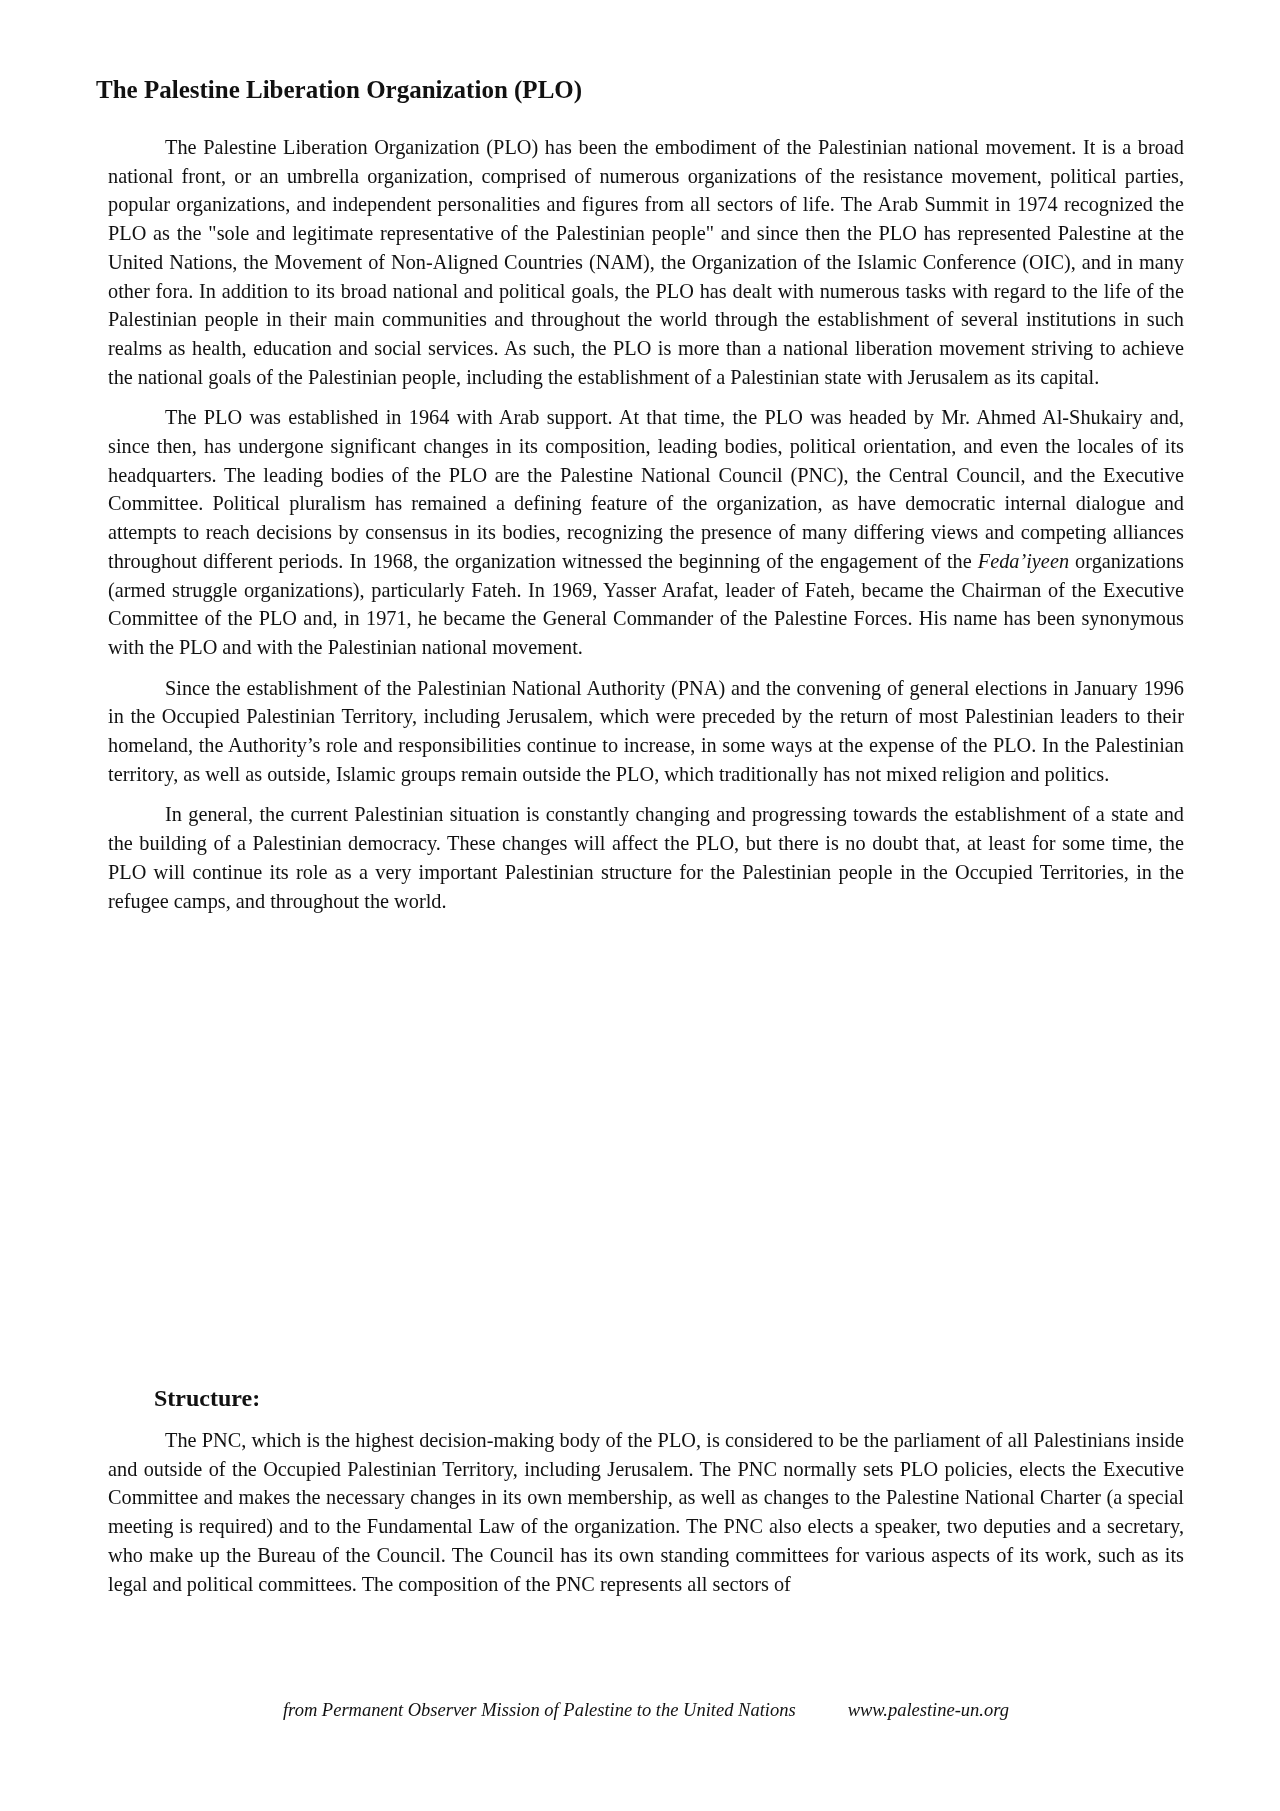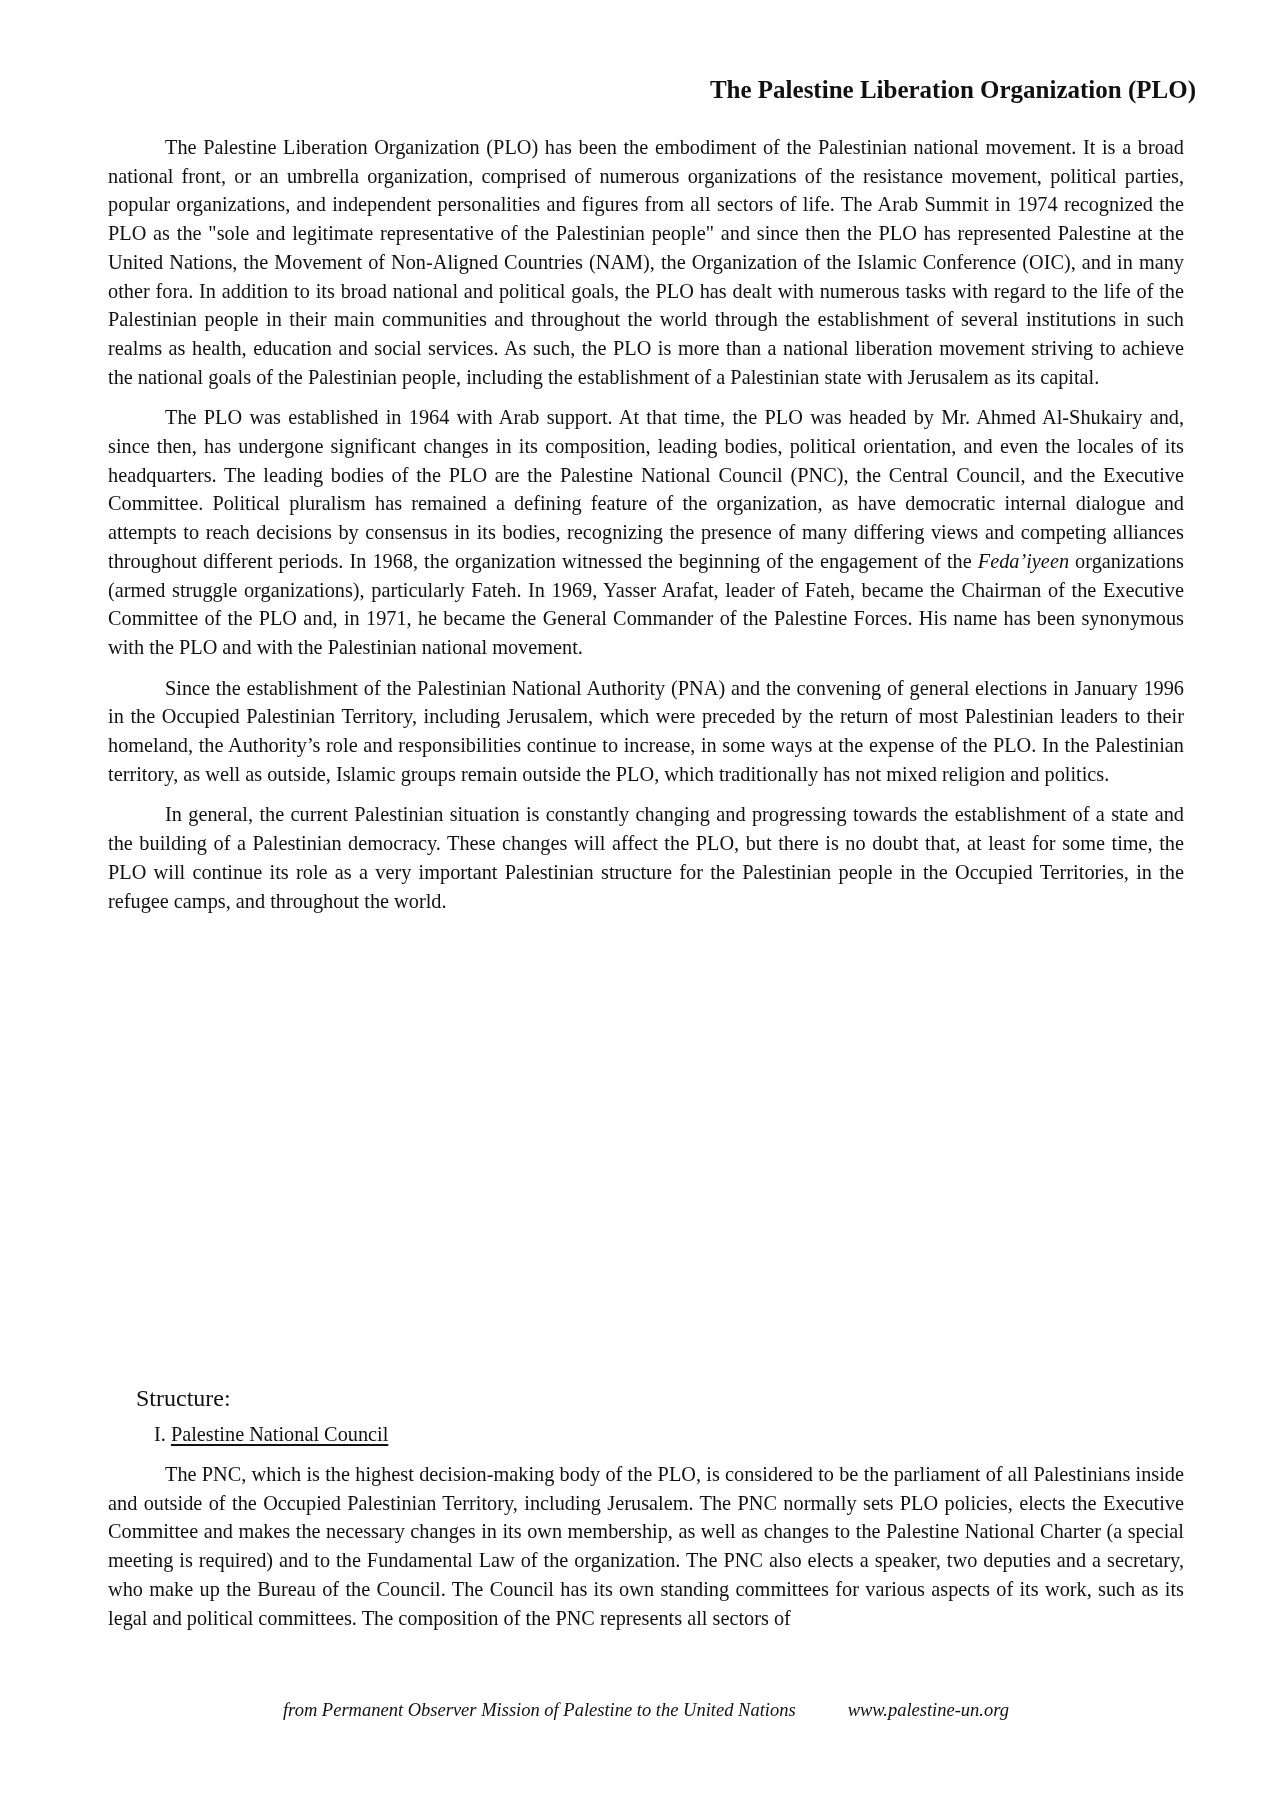--- a/index.html
+++ b/index.html
@@ -1,26 +1,26 @@
 <!DOCTYPE html>
 <html><head>
 <meta charset="utf-8">
 <style>
   html, body { margin: 0; padding: 0; background: #ffffff; }
   body { width: 1280px; height: 1811px; position: relative; overflow: hidden;
          font-family: "Liberation Serif", "DejaVu Serif", serif; color: #111; }
   .page { position: absolute; left: 96px; top: 0; width: 1100px; }
-  .title { position: absolute; top: 74px; left: 0; width: 1100px; text-align: right;
+  .title { position: absolute; top: 74px; left: 0; width: 1100px; text-align: left;
            font-weight: bold; font-size: 25px; line-height: 32px; margin: 0; }
   .para { margin: 12px; font-size: 20.3px; line-height: 28.7px; text-align: justify;
           text-indent: 57px; hyphens: none; }
   .block1 { position: absolute; top: 121px; left: 0; width: 1100px; }
   .block1 .para + .para { margin-top: 11px; }
   .structure { position: absolute; top: 1382px; left: 0; width: 1100px; }
-  .sec-head { margin: 0 0 0 40px; font-weight: normal; font-size: 24px; line-height: 32px; }
+  .sec-head { margin: 0 0 0 58px; font-weight: bold; font-size: 24px; line-height: 32px; }
   .sub-head { margin: 6px 0 10px 58px; font-size: 20.3px; line-height: 28px; }
   .sub-head u { text-decoration: underline; text-underline-offset: 3px; }
   .footer { position: absolute; top: 1697px; left: 0; width: 1100px; text-align: center;
             font-style: italic; font-size: 18.5px; line-height: 26px; }
   .footer .gap { display: inline-block; width: 52px; }
   em { }
 </style>
 </head>
 <body>
 
@@ -29,20 +29,19 @@
 
   <div class="block1">
     <p class="para">The Palestine Liberation Organization (PLO) has been the embodiment of the Palestinian national movement. It is a broad national front, or an umbrella organization, comprised of numerous organizations of the resistance movement, political parties, popular organizations, and independent personalities and figures from all sectors of life. The Arab Summit in 1974 recognized the PLO as the "sole and legitimate representative of the Palestinian people" and since then the PLO has represented Palestine at the United Nations, the Movement of Non-Aligned Countries (NAM), the Organization of the Islamic Conference (OIC), and in many other fora. In addition to its broad national and political goals, the PLO has dealt with numerous tasks with regard to the life of the Palestinian people in their main communities and throughout the world through the establishment of several institutions in such realms as health, education and social services. As such, the PLO is more than a national liberation movement striving to achieve the national goals of the Palestinian people, including the establishment of a Palestinian state with Jerusalem as its capital.</p>
     <p class="para"><span>The PLO was established in 1964 with Arab support. At that time, the PLO was headed by Mr. Ahmed Al-Shukairy and, since then, has undergone significant changes in its composition, leading bodies, political orientation, and even the locales of its headquarters. The leading bodies of the PLO are the Palestine National Council (PNC), the Central Council, and the Executive Committee. Political pluralism has remained a defining feature of the organization, as have democratic internal dialogue and attempts to reach decisions by consensus in its bodies, recognizing the presence of many differing views and competing alliances throughout different periods. In 1968, the organization witnessed the beginning of the engagement of the </span><em>Feda’iyeen</em><span> organizations (armed struggle organizations), particularly Fateh. In 1969, Yasser Arafat, leader of Fateh, became the Chairman of the Executive Committee of the PLO and, in 1971, he became the General Commander of the Palestine Forces. His name has been synonymous with the PLO and with the Palestinian national movement.</span></p>
     <p class="para">Since the establishment of the Palestinian National Authority (PNA) and the convening of general elections in January 1996 in the Occupied Palestinian Territory, including Jerusalem, which were preceded by the return of most Palestinian leaders to their homeland, the Authority’s role and responsibilities continue to increase, in some ways at the expense of the PLO. In the Palestinian territory, as well as outside, Islamic groups remain outside the PLO, which traditionally has not mixed religion and politics.</p>
     <p class="para">In general, the current Palestinian situation is constantly changing and progressing towards the establishment of a state and the building of a Palestinian democracy. These changes will affect the PLO, but there is no doubt that, at least for some time, the PLO will continue its role as a very important Palestinian structure for the Palestinian people in the Occupied Territories, in the refugee camps, and throughout the world.</p>
   </div>
 
   <div class="structure">
     <h2 class="sec-head">Structure:</h2>
-    <p class="sub-head"><span>I.</span> <u>Palestine National Council</u></p>
     <p class="para">The PNC, which is the highest decision-making body of the PLO, is considered to be the parliament of all Palestinians inside and outside of the Occupied Palestinian Territory, including Jerusalem. The PNC normally sets PLO policies, elects the Executive Committee and makes the necessary changes in its own membership, as well as changes to the Palestine National Charter (a special meeting is required) and to the Fundamental Law of the organization. The PNC also elects a speaker, two deputies and a secretary, who make up the Bureau of the Council. The Council has its own standing committees for various aspects of its work, such as its legal and political committees. The composition of the PNC represents all sectors of</p>
   </div>
 
   <div class="footer">
     <span>from Permanent Observer Mission of Palestine to the United Nations</span><span class="gap"></span><span>www.palestine-un.org</span>
   </div>
 </div>
 
 </body></html>

